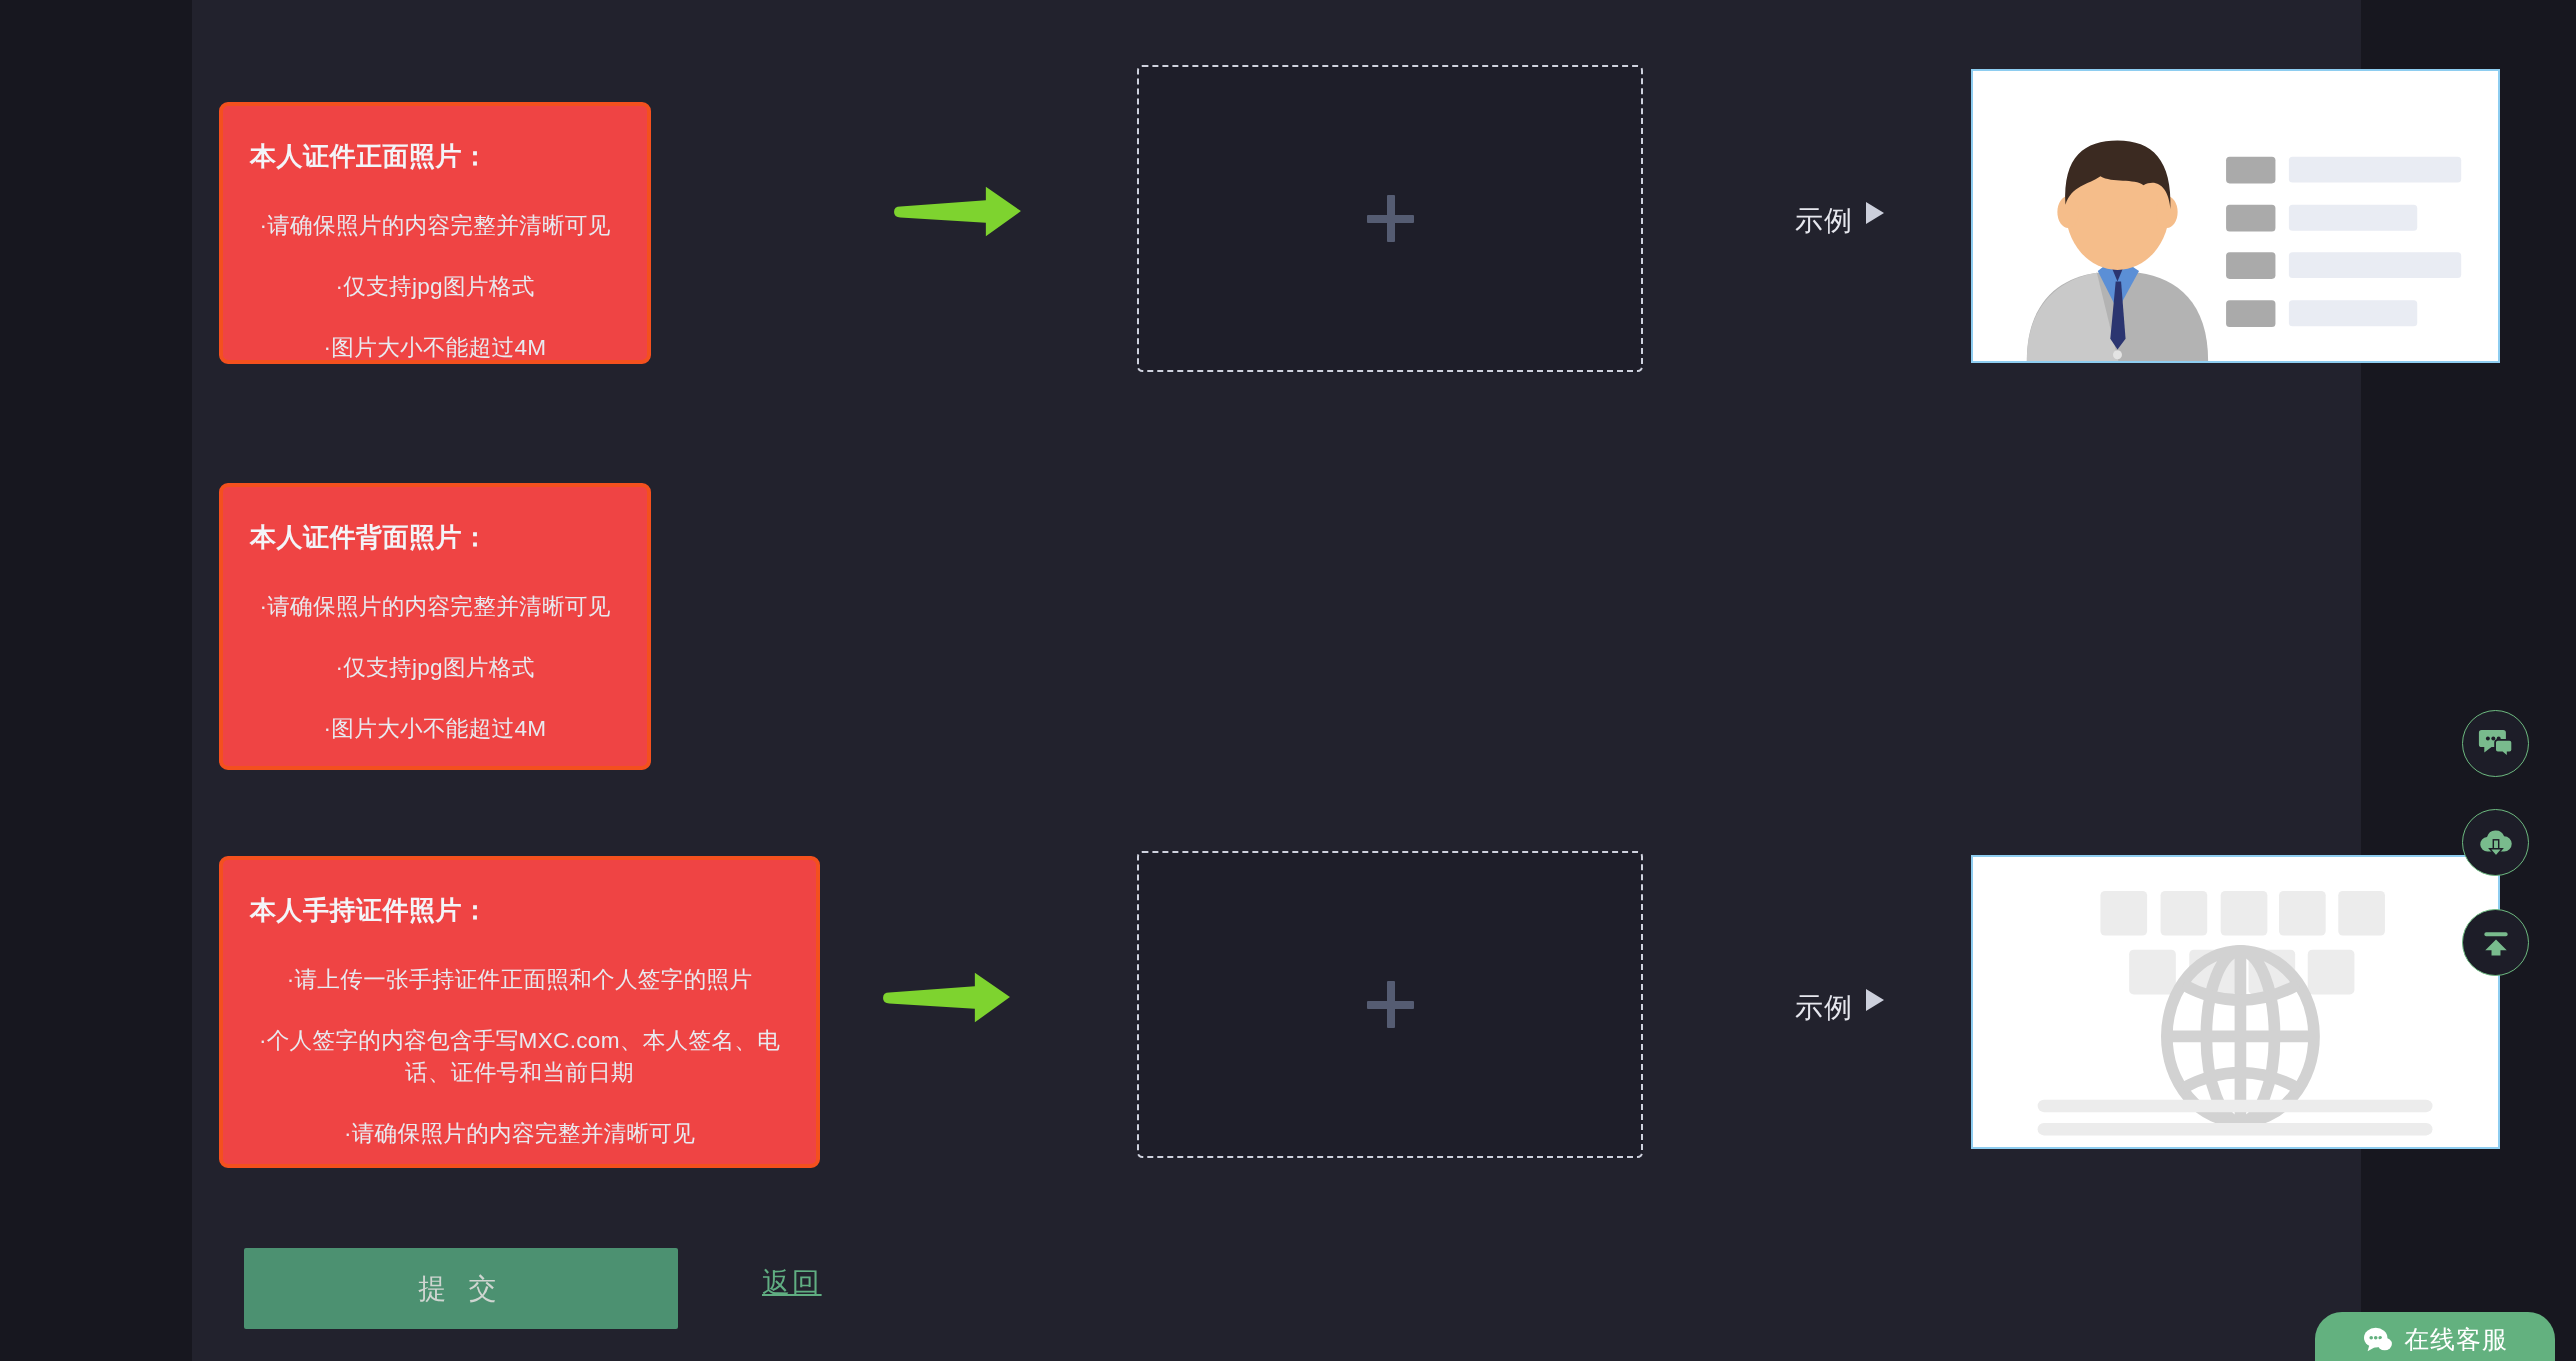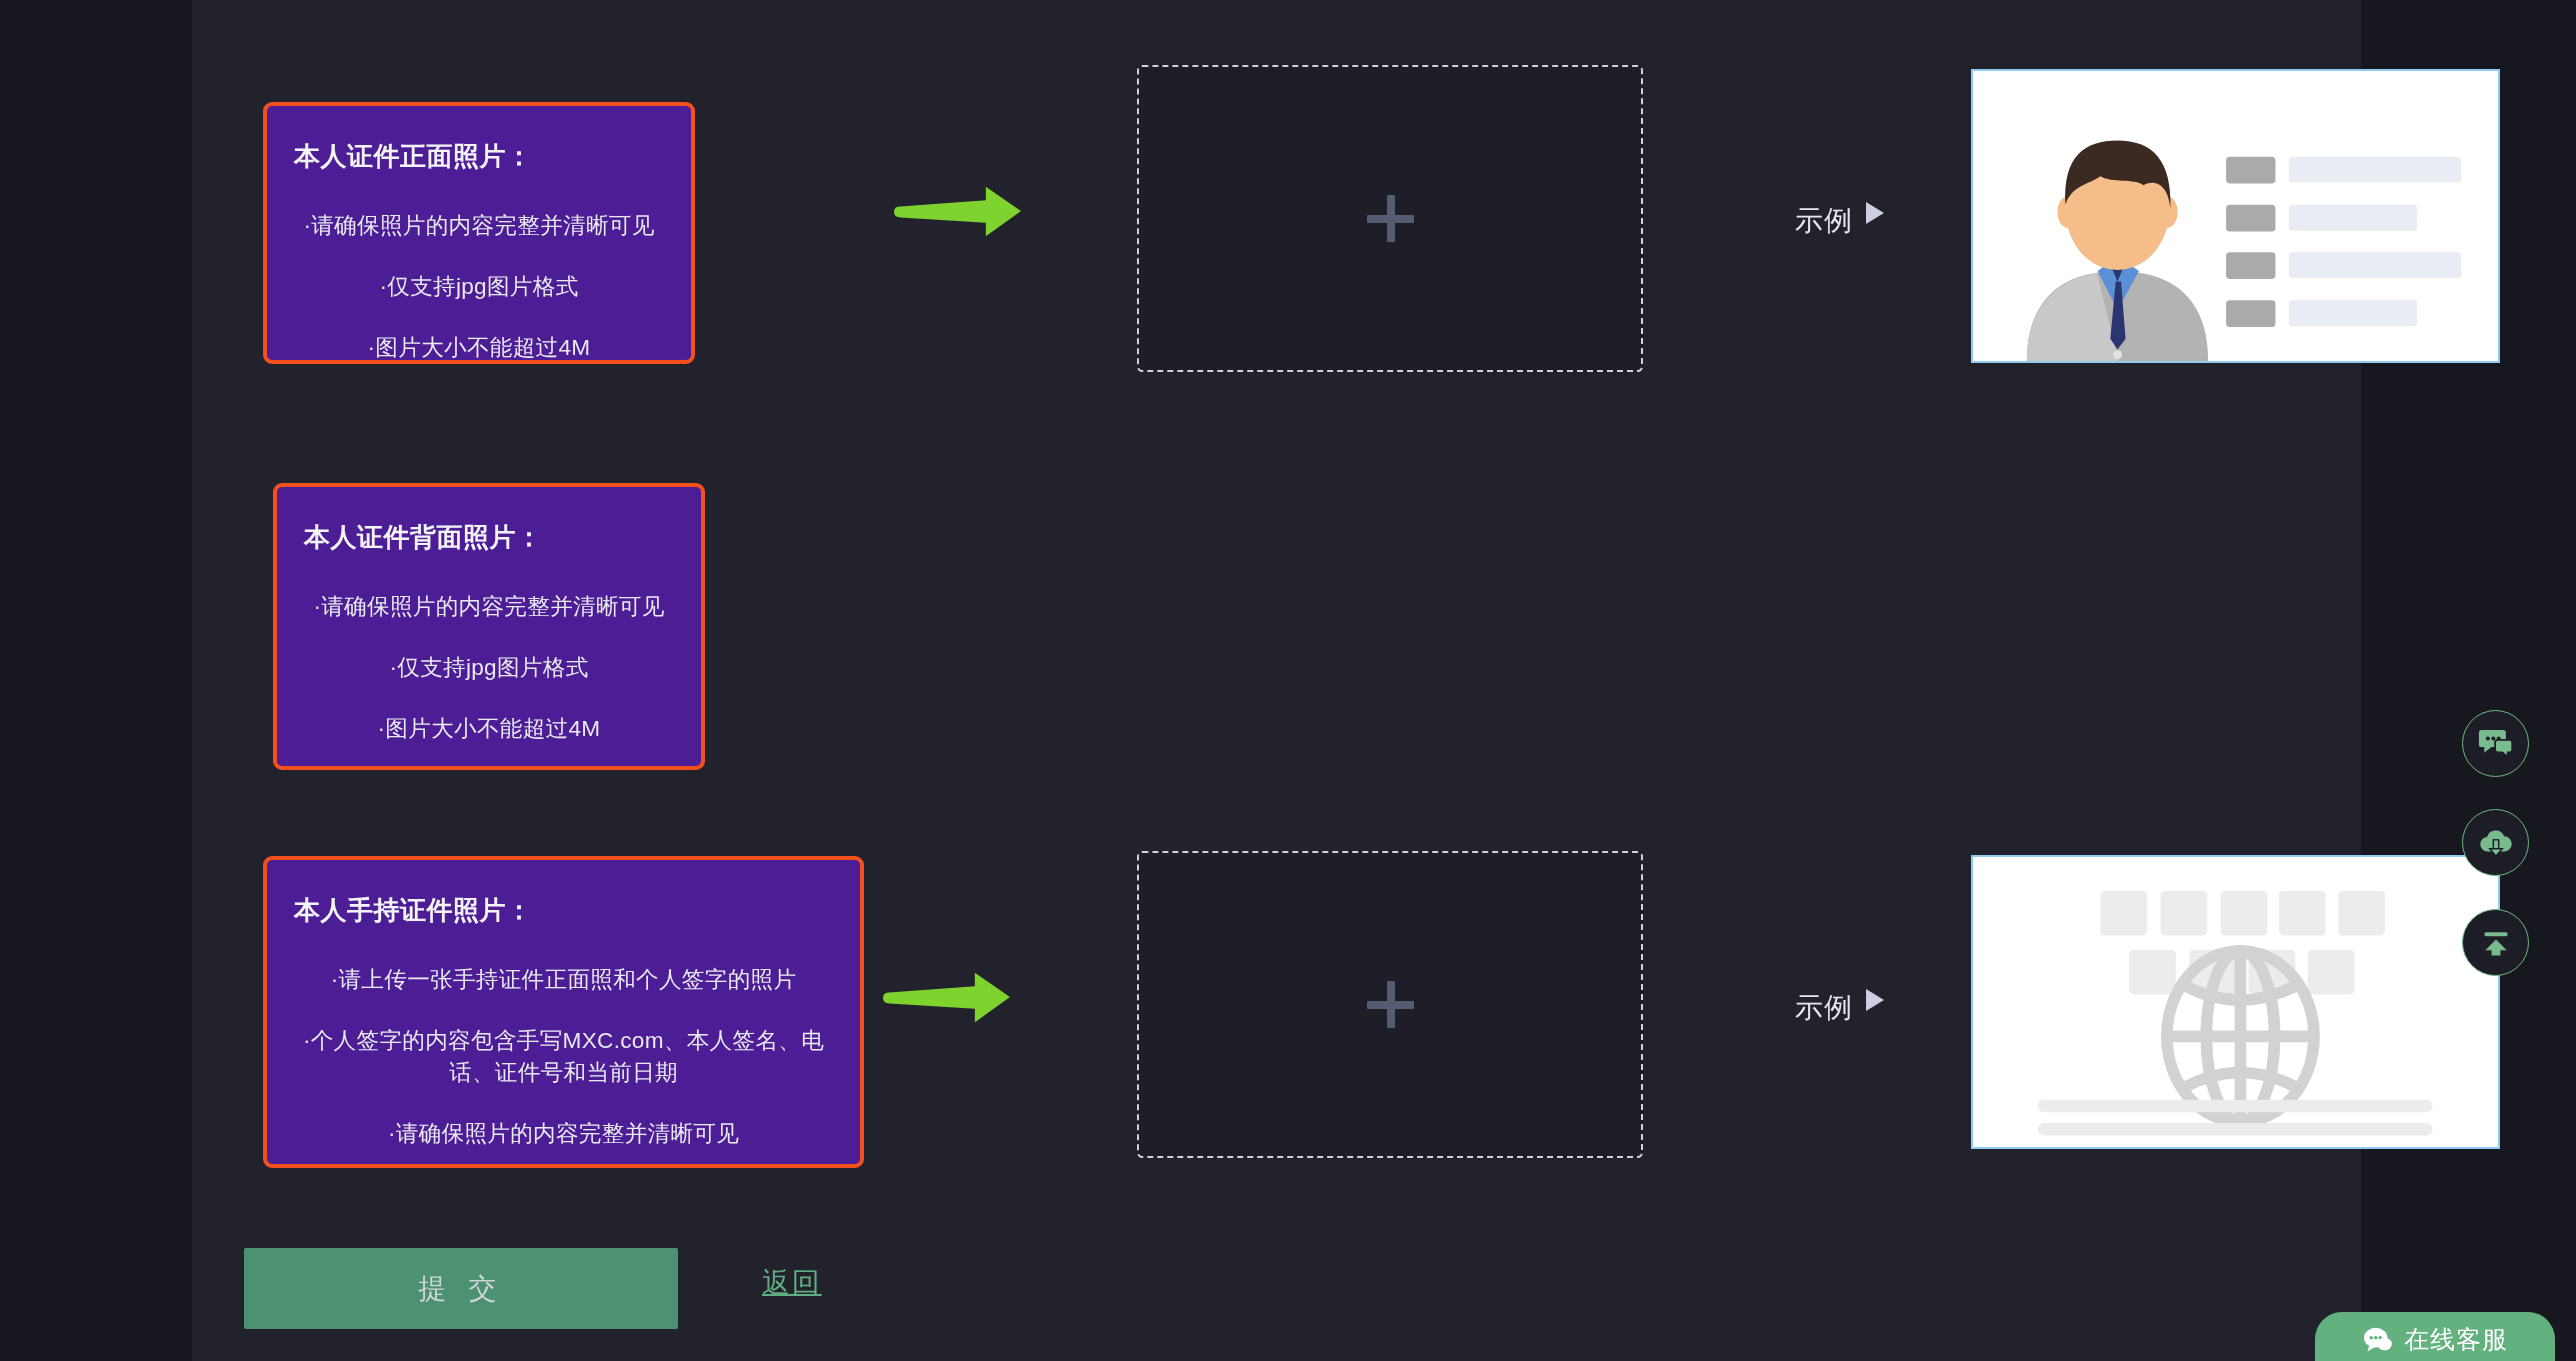--- a/index.html
+++ b/index.html
@@ -24,26 +24,25 @@
   .row { position: absolute; left: 0; width: 2169px; }
   .row-1 { top: 0;    height: 452px; }
   .row-2 { top: 393px; height: 452px; }
   .row-3 { top: 791px; height: 452px; }
 
   
   .info-card {
     position: absolute;
     border: 4.5px solid #f4501e;
     border-radius: 9px;
-    background: #4c1d95;
+    background: #ef4444;
     padding: 33px 27px 27px 27px;
-    margin-left: 44px;
   }
   .info-card.c1 { left: 27px;  top: 102px; width: 432px; height: 262px; }
-  .info-card.c2 { left: 37px;  top: 90px; width: 432px; height: 287px; }
+  .info-card.c2 { left: 27px;  top: 90px; width: 432px; height: 287px; }
   .info-card.c3 { left: 27px;  top: 65px;  width: 601px; height: 312px; }
 
   .info-title {
     color: #f3f4f8;
     font-size: 26px;
     font-weight: bold;
     letter-spacing: 0.5px;
     margin-bottom: 36px;
   }
   .info-line {

